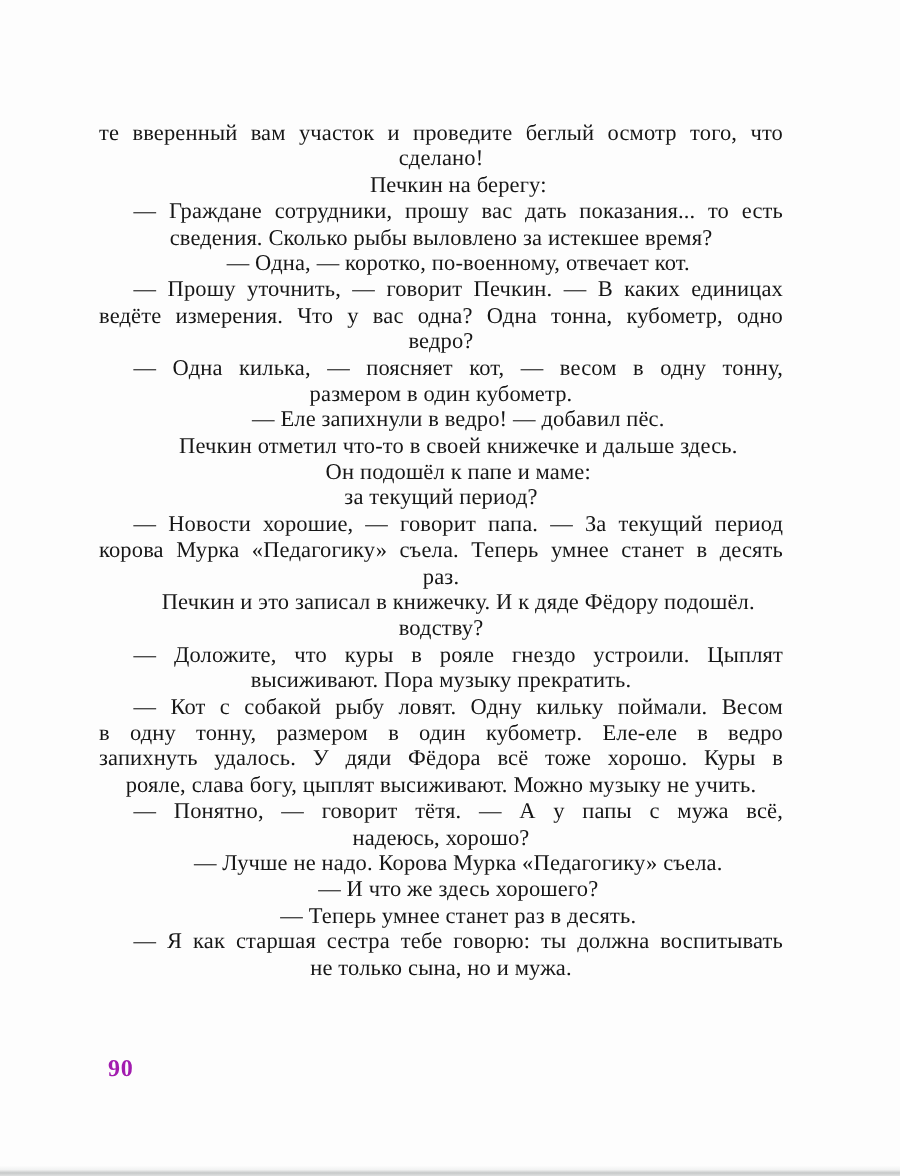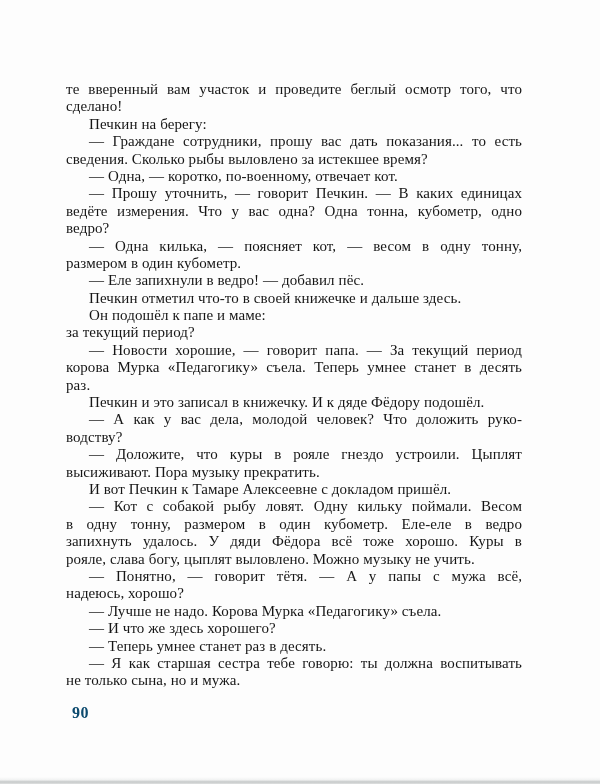--- a/index.html
+++ b/index.html
@@ -20,40 +20,40 @@
     position: absolute;
     left: 66px;
     top: 57px;
     width: 456px;
     margin-top: 24px;
   }
   .line {
     height: 17.4px;
     line-height: 17.4px;
     font-size: 15px;
-    text-align: left;
+    text-align: center;
     white-space: normal;
     letter-spacing: 0.1px;
   }
   
   .line.fill {
     text-align: justify;
     text-align-last: justify;
   }
   .line.ind {
     text-indent: 23px;
   }
   .page-number {
     position: absolute;
     left: 72px;
     top: 704px;
     font-size: 16px;
     font-weight: bold;
     letter-spacing: 0.5px;
-    color: #0c4a6e;
+    color: #a21caf;
   }
   .scan-edge {
     position: absolute;
     left: 0;
     bottom: 0;
     width: 600px;
     height: 7px;
     background: linear-gradient(to bottom,
       rgba(253,253,253,0) 0%,
       rgba(230,232,232,0.5) 40%,
@@ -78,29 +78,27 @@
       <div class="line fill ind">— Одна килька, — поясняет кот, — весом в одну тонну,</div>
       <div class="line">размером в один кубометр.</div>
       <div class="line ind">— Еле запихнули в ведро! — добавил пёс.</div>
       <div class="line ind">Печкин отметил что-то в своей книжечке и дальше здесь.</div>
       <div class="line ind">Он подошёл к папе и маме:</div>
       <div class="line">за текущий период?</div>
       <div class="line fill ind">— Новости хорошие, — говорит папа. — За текущий период</div>
       <div class="line fill">корова Мурка «Педагогику» съела. Теперь умнее станет в десять</div>
       <div class="line">раз.</div>
       <div class="line ind">Печкин и это записал в книжечку. И к дяде Фёдору подошёл.</div>
-      <div class="line fill ind">— А как у вас дела, молодой человек? Что доложить руко-</div>
       <div class="line">водству?</div>
       <div class="line fill ind">— Доложите, что куры в рояле гнездо устроили. Цыплят</div>
       <div class="line">высиживают. Пора музыку прекратить.</div>
-      <div class="line ind">И вот Печкин к Тамаре Алексеевне с докладом пришёл.</div>
       <div class="line fill ind">— Кот с собакой рыбу ловят. Одну кильку поймали. Весом</div>
       <div class="line fill">в одну тонну, размером в один кубометр. Еле-еле в ведро</div>
       <div class="line fill">запихнуть удалось. У дяди Фёдора всё тоже хорошо. Куры в</div>
-      <div class="line">рояле, слава богу, цыплят выловлено. Можно музыку не учить.</div>
+      <div class="line">рояле, слава богу, цыплят высиживают. Можно музыку не учить.</div>
       <div class="line fill ind">— Понятно, — говорит тётя. — А у папы с мужа всё,</div>
       <div class="line">надеюсь, хорошо?</div>
       <div class="line ind">— Лучше не надо. Корова Мурка «Педагогику» съела.</div>
       <div class="line ind">— И что же здесь хорошего?</div>
       <div class="line ind">— Теперь умнее станет раз в десять.</div>
       <div class="line fill ind">— Я как старшая сестра тебе говорю: ты должна воспитывать</div>
       <div class="line">не только сына, но и мужа.</div>
     </div>
   <div class="page-number">90</div>
   <div class="scan-edge"></div>

